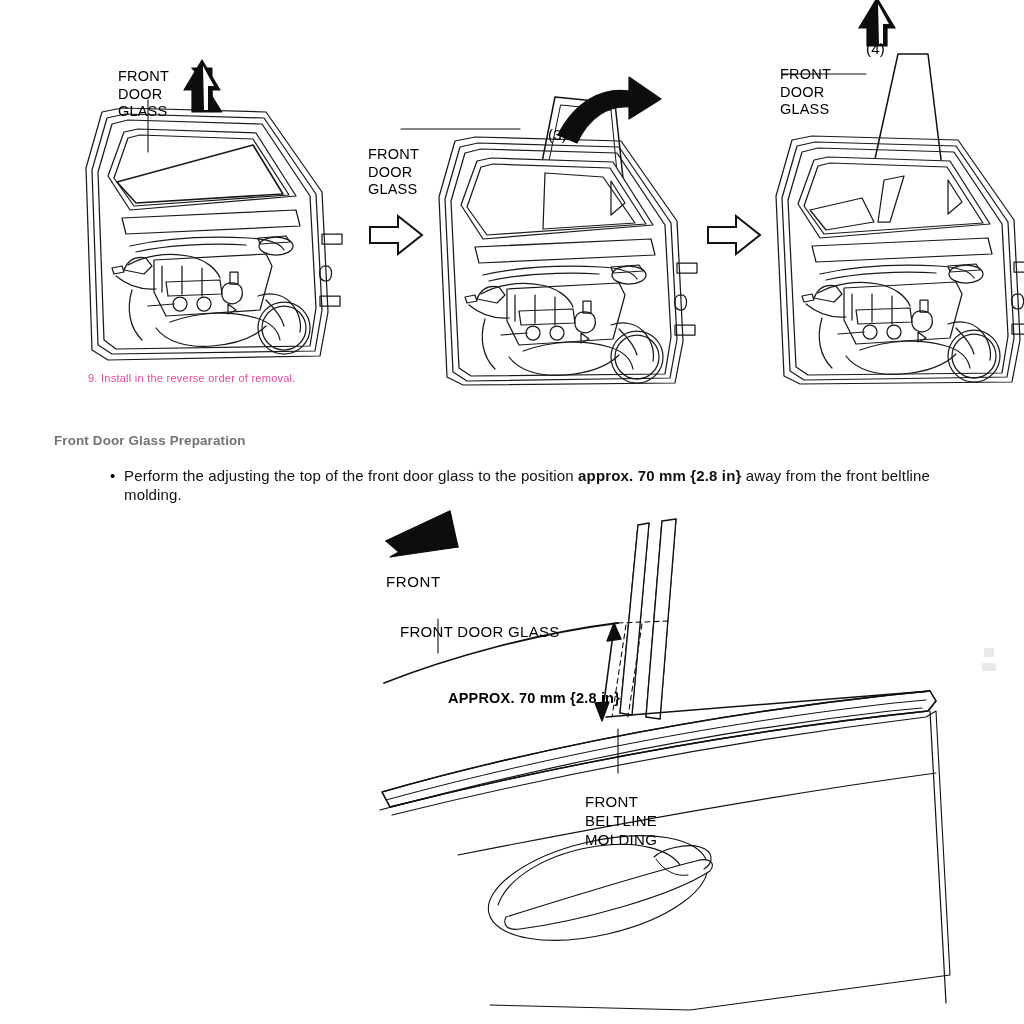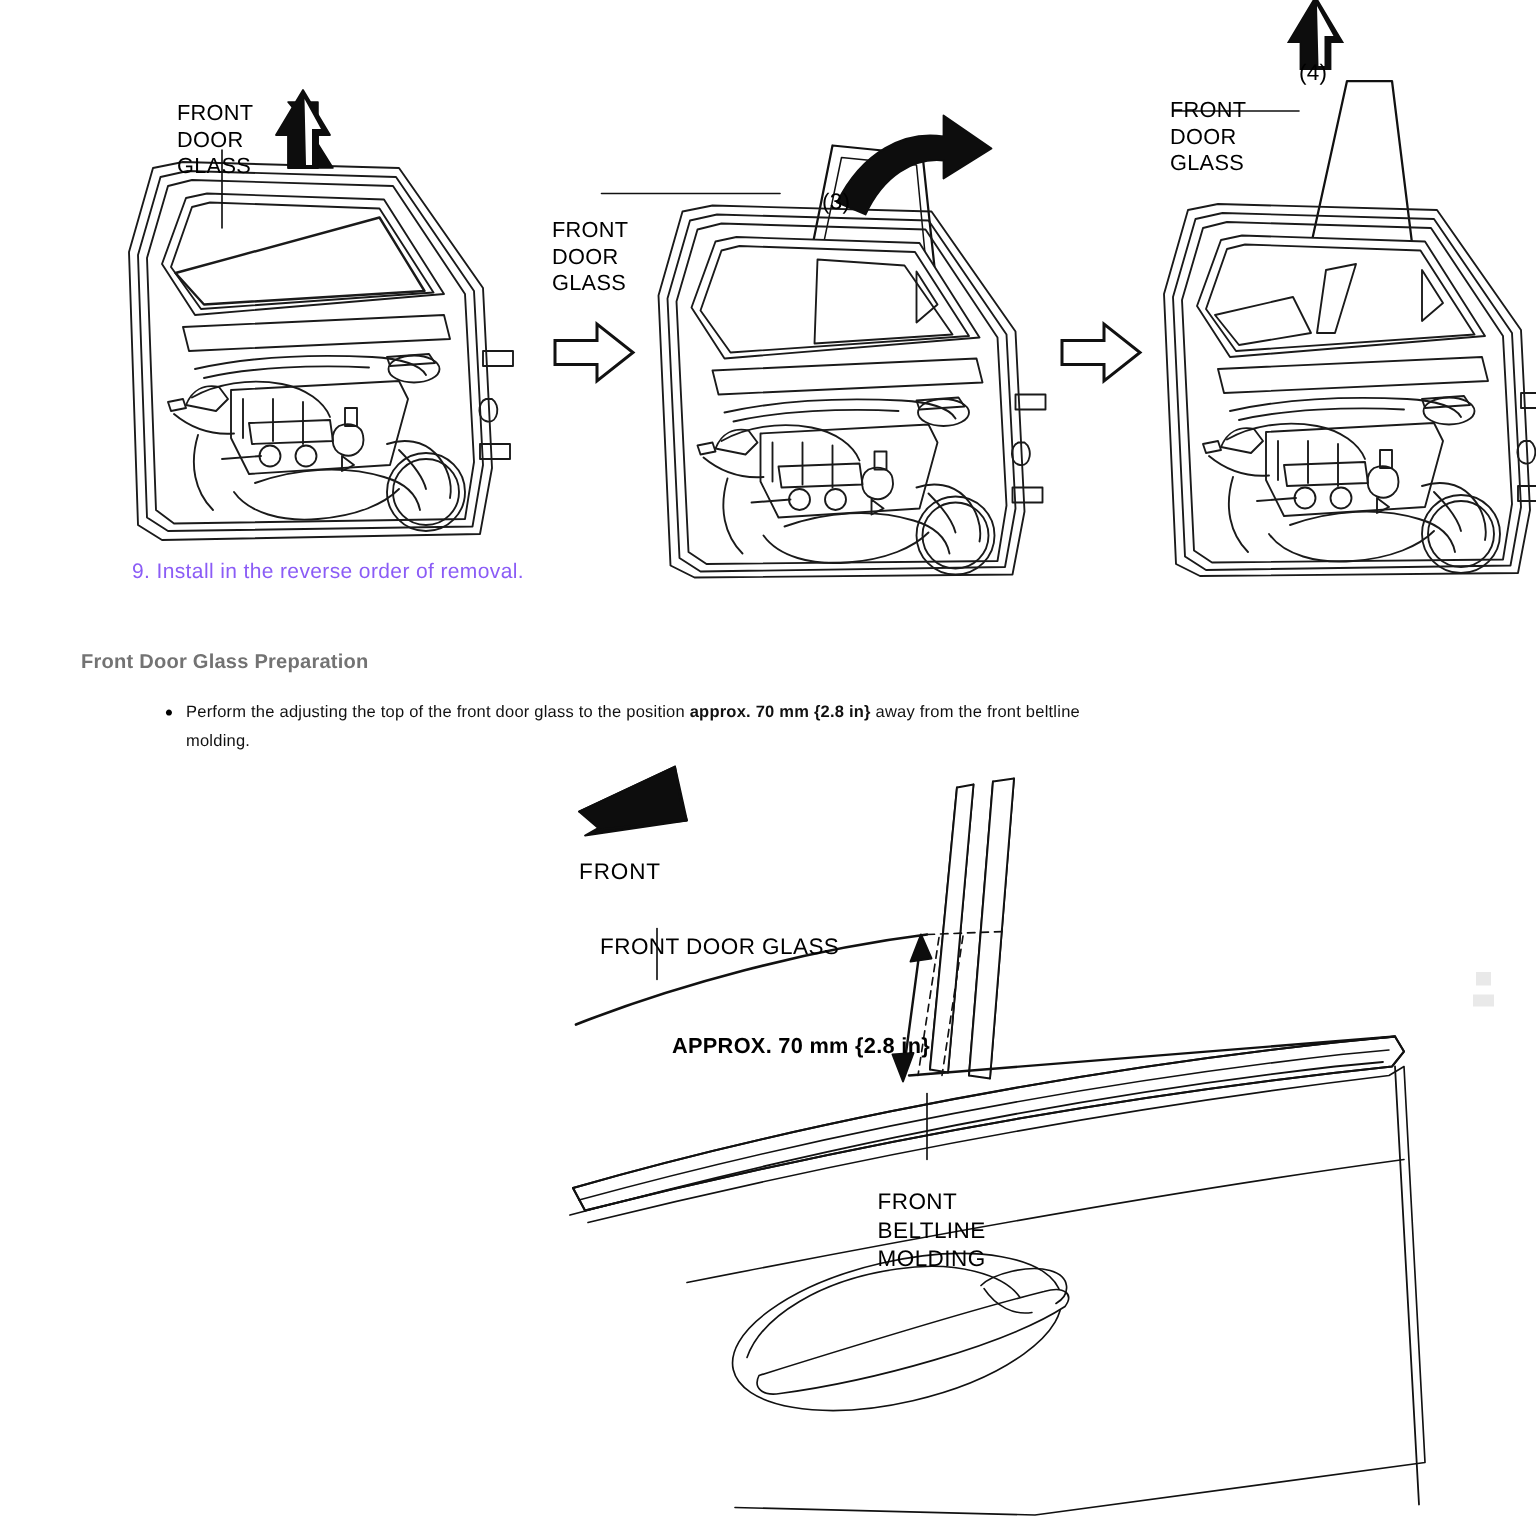--- a/index.html
+++ b/index.html
@@ -40,23 +40,23 @@
     letter-spacing: 0.2px;
     color: #000;
     white-space: pre;
   }
 
   
   .step-line {
     position: absolute;
     left: 88px;
     top: 372px;
-    font-size: 14px;
+    font-size: 11px;
     letter-spacing: 0.25px;
-    color: #8b5cf6;
+    color: #ec4899;
     white-space: pre;
   }
 
   
   .section-heading {
     position: absolute;
     left: 54px;
     top: 433px;
     font-size: 13.4px;
     font-weight: bold;
@@ -78,21 +78,21 @@
   }
   .bullet-dot {
     width: 14px;
     flex: 0 0 14px;
     font-size: 15px;
     line-height: 19px;
     color: #000;
     text-align: left;
   }
   .bullet-text {
-    font-size: 11px;
+    font-size: 15px;
     line-height: 19px;
     letter-spacing: 0.15px;
     color: #111;
     max-width: 840px;
   }
   .bullet-text b { font-weight: bold; }
 
   
   .artifact {
     position: absolute;

